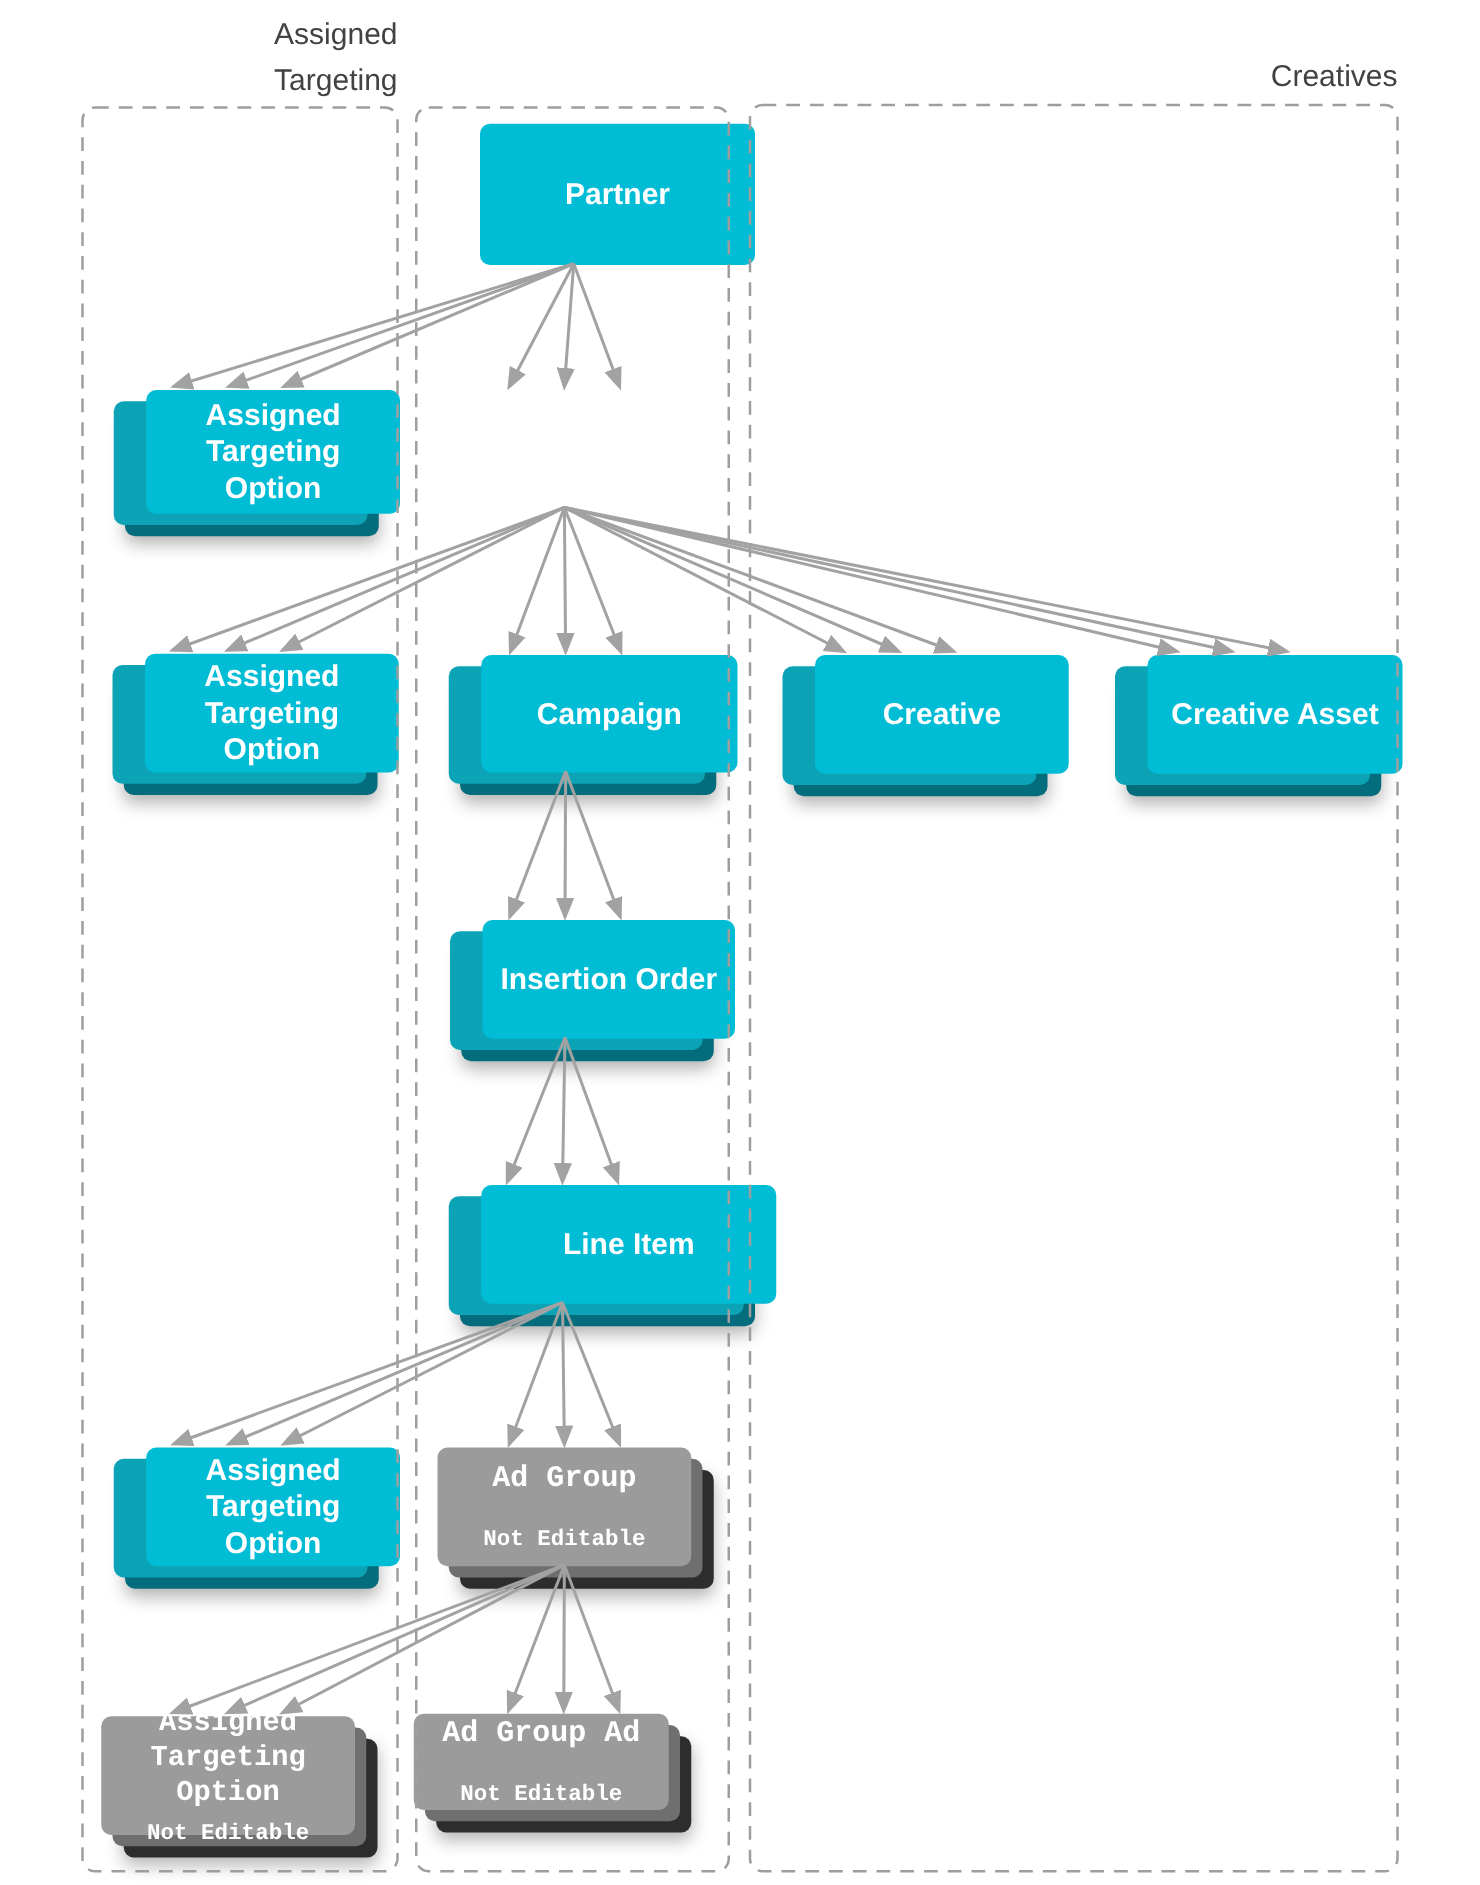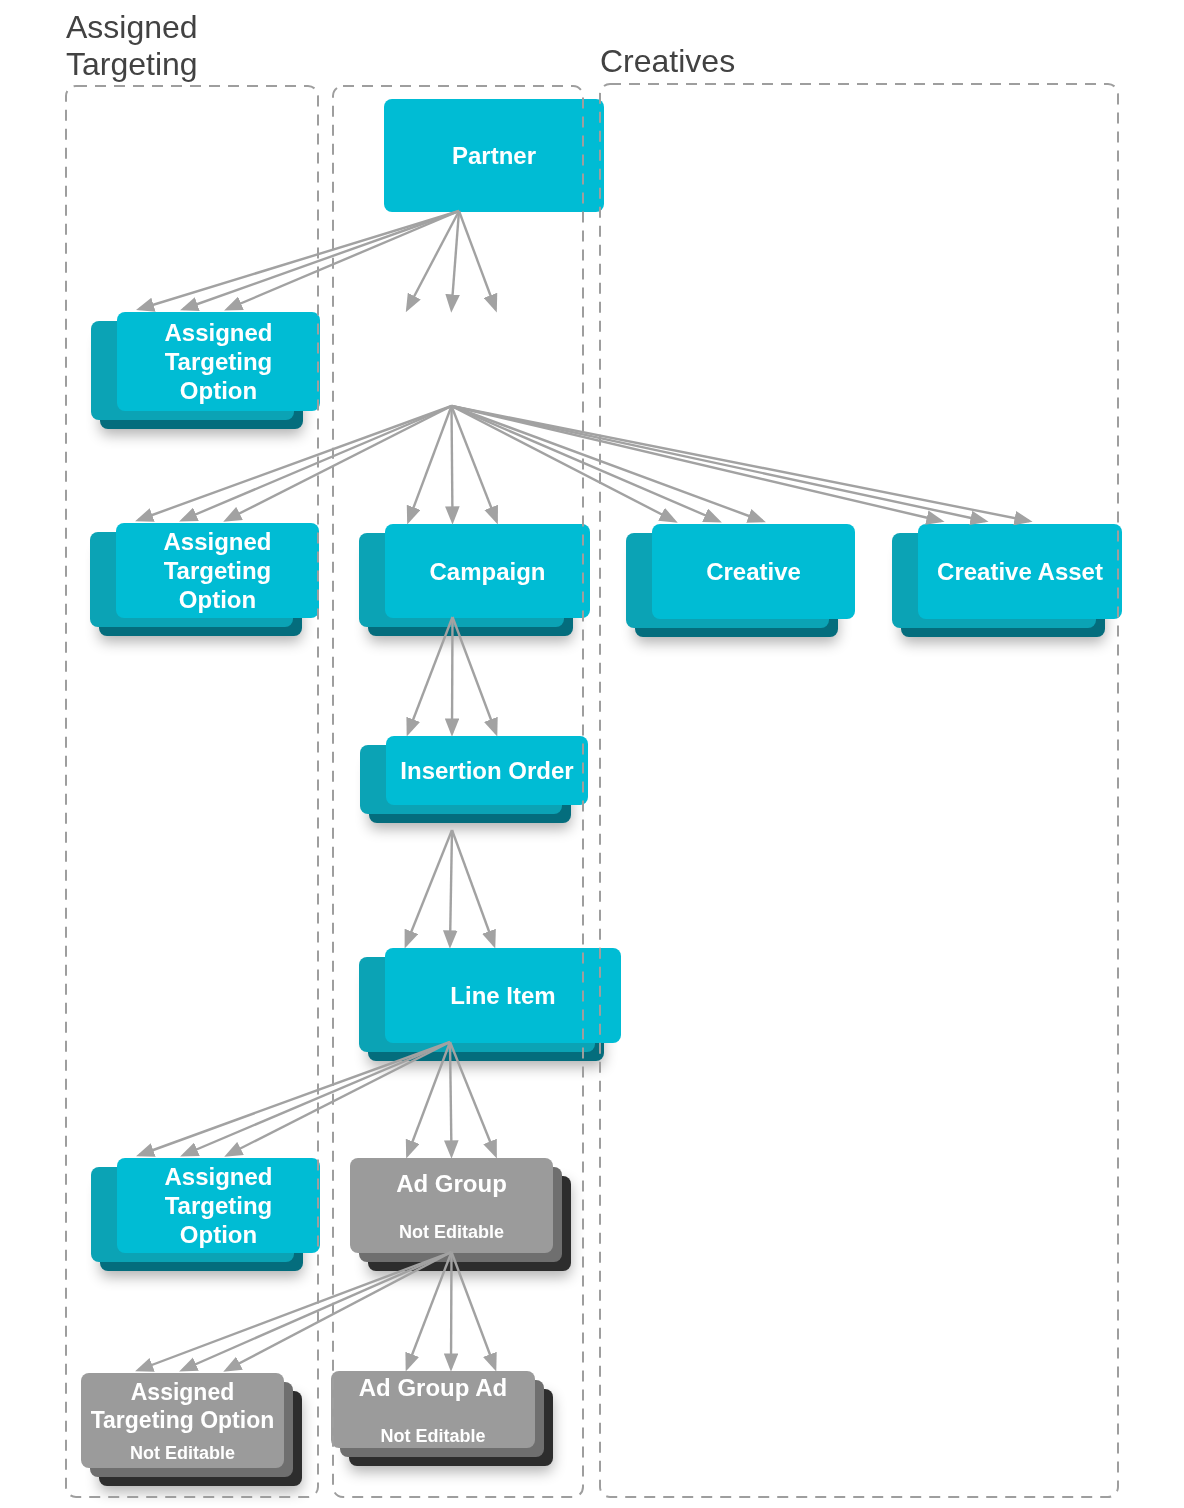--- a/index.html
+++ b/index.html
@@ -5,39 +5,39 @@
   :root{
     --box-teal:#00bcd4; --box-teal-l2:#0ba3b5; --box-teal-l3:#046d7d;
     --box-gray:#9b9b9b; --box-gray-l2:#6f6f6f; --box-gray-l3:#2d2d2d;
     --arrow:#a2a2a2; --frame:#9e9e9e; --title-text:#424242; --box-text:#ffffff;
   }
   html,body{margin:0;padding:0;background:#ffffff;}
   body{width:1184px;height:1508px;position:relative;overflow:hidden;
        font-family:"Liberation Sans", sans-serif;}
   .canvas{position:absolute;inset:0;width:1184px;height:1508px;}
 
-  .col-title{position:absolute;color:var(--title-text);font-size:32px;line-height:37px;
-             text-align:left;z-index:2;}
+  .col-title{position:absolute;color:var(--title-text);font-size:24px;line-height:37px;
+             text-align:right;z-index:2;}
   .col-title .inner{display:inline-block;}
   #title-left{left:66px;top:9px;width:252px;}
   #title-left .inner{max-width:185px;}
   #title-middle{left:333px;top:40px;width:250px;}
   #title-right{left:600px;top:43px;width:518px;}
 
   .node{position:absolute;z-index:3;}
   .layer{position:absolute;width:100%;height:100%;border-radius:8px;}
   .layer.l3{left:18px;top:18px;box-shadow:0 6px 14px rgba(0,0,0,.30);}
   .layer.l2{left:9px;top:9px;}
   .face{position:absolute;left:0;top:0;width:100%;height:100%;border-radius:8px;
         display:flex;flex-direction:column;align-items:center;justify-content:center;
         text-align:center;}
   .teal .face{background:var(--box-teal);margin-left:35px;}
   .teal .l2{background:var(--box-teal-l2);}
   .teal .l3{background:var(--box-teal-l3);}
-  .gray .face{background:var(--box-gray);}
+  .gray .face{background:var(--box-gray);font-family:Liberation Mono, monospace;}
   .gray .l2{background:var(--box-gray-l2);}
   .gray .l3{background:var(--box-gray-l3);}
 
   .label{color:var(--box-text);font-weight:bold;font-size:24px;line-height:29px;}
   .node.narrow .label{max-width:140px;}
   .node.ato-wide .label{max-width:200px;font-size:23px;line-height:28px;}
   .sublabel{color:var(--box-text);font-weight:bold;font-size:18px;line-height:21px;}
   .sublabel:empty{display:none;}
   .node.gap-large .sublabel{margin-top:24px;}
   .node.gap-small .sublabel{margin-top:9px;}
@@ -103,21 +103,21 @@
 
   <div class="node teal" style="left: 883px; top: 524px; width: 204px; height: 95px; border-radius: 26px;">
     <div class="layer l3"></div>
     <div class="layer l2"></div>
     <div class="face">
       <span class="label">Creative Asset</span>
 
     </div>
   </div>
 
-  <div class="node teal" style="left: 351px; top: 736px; width: 202px; height: 69px;">
+  <div class="node teal" style="left: 351px; top: 736px; width: 202px; height: 95px;">
     <div class="layer l3"></div>
     <div class="layer l2"></div>
     <div class="face">
       <span class="label">Insertion Order</span>
 
     </div>
   </div>
 
   <div class="node teal" style="left: 350px; top: 948px; width: 200px; height: 95px; padding-left: 36px;">
     <div class="layer l3"></div>

